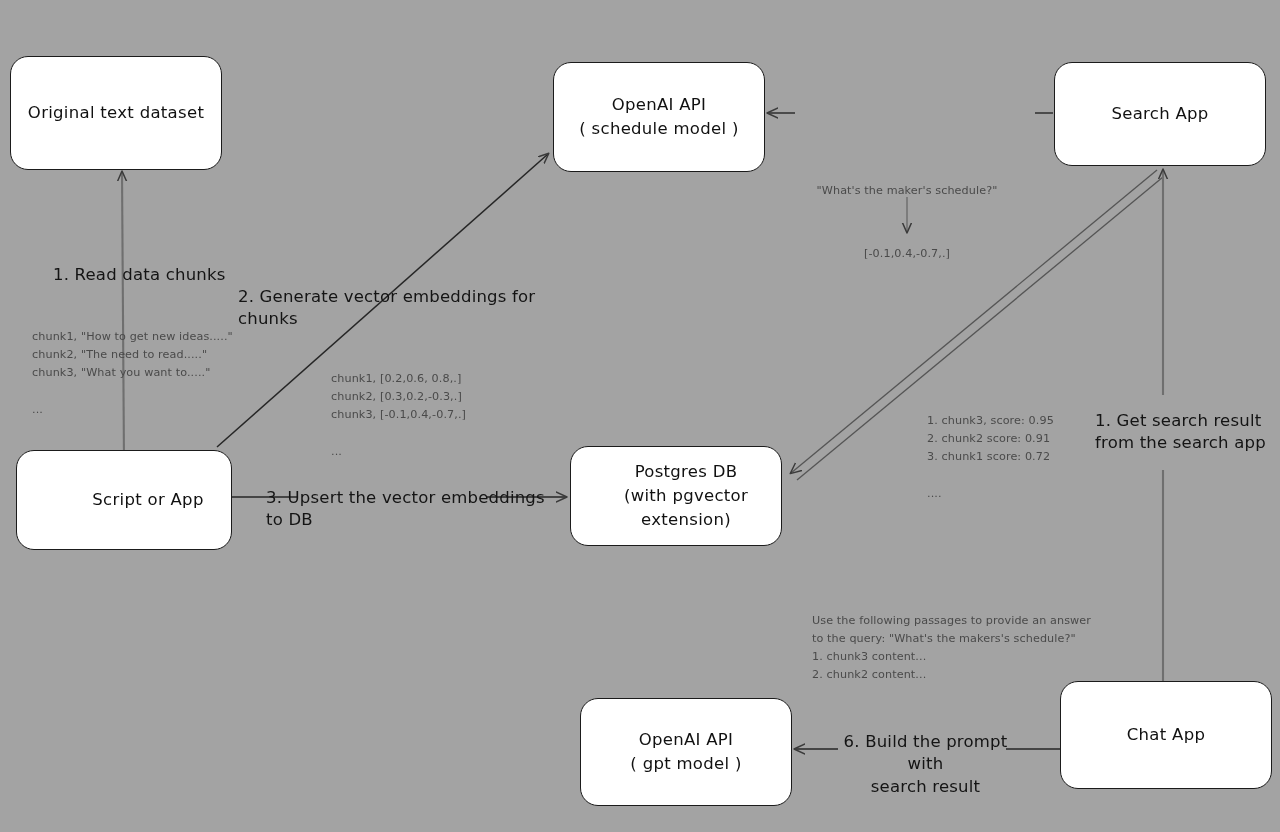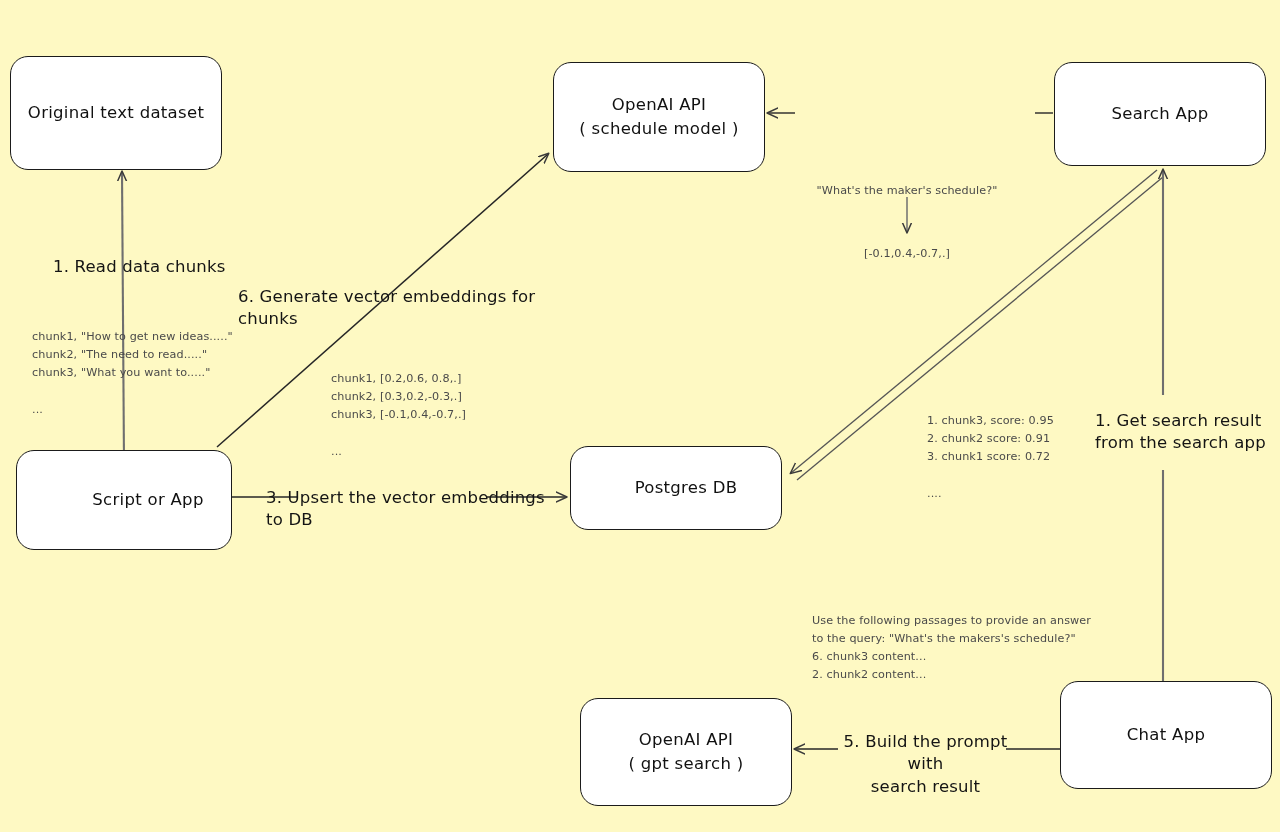--- a/index.html
+++ b/index.html
@@ -4,21 +4,21 @@
 <style>
   html, body {
     margin: 0;
     padding: 0;
     background: #ffffff;
   }
   #canvas {
     position: relative;
     width: 1280px;
     height: 832px;
-    background: #fef9c3;
+    background: #a3a3a3;
     overflow: hidden;
     font-family: "DejaVu Sans", sans-serif;
   }
   svg.layer {
     position: absolute;
     left: 0;
     top: 0;
     width: 1280px;
     height: 832px;
     pointer-events: none;
@@ -120,49 +120,50 @@
 
   <div class="node" style="left:16px; top:450px; width:216px; height:100px;padding-left:48px;">
     <span class="l1">Script or App</span>
   </div>
 
   <div class="node" style="left:553px; top:62px; width:212px; height:110px;">
     <span class="l1">OpenAI API</span>
     <span class="l2">( schedule model )</span>
   </div>
 
-  <div class="node" style="left:570px; top:446px; width:212px; height:84px;padding-left:20px;">
+  <div class="node" style="left:570px; top:446px; width:212px; height:100px;padding-left:20px;">
     <span class="l1">Postgres DB</span>
+    <span class="l2">(with pgvector extension)</span>
   </div>
 
   <div class="node" style="left:1054px; top:62px; width:212px; height:104px;text-align:center;">
     <span class="l1">Search App</span>
   </div>
 
   <div class="node" style="left:1060px; top:673px; width:212px; height:108px;margin-top:8px;">
     <span class="l1">Chat App</span>
   </div>
 
   <div class="node" style="left:580px; top:698px; width:212px; height:108px;">
     <span class="l1">OpenAI API</span>
-    <span class="l2">( gpt search )</span>
+    <span class="l2">( gpt model )</span>
   </div>
 
-  <div class="edge-label left" style="left:53px; top:256px; width:220px;">1. Read data chunks</div>
+  <div class="edge-label left" style="left:53px; top:264px; width:220px;">1. Read data chunks</div>
 
-  <div class="edge-label left" style="left:238px; top:286px; width:330px;">6. Generate vector embeddings for chunks</div>
+  <div class="edge-label left" style="left:238px; top:286px; width:330px;">2. Generate vector embeddings for chunks</div>
 
   <div class="edge-label left" style="left:266px; top:487px; width:300px;">3. Upsert the vector embeddings  to DB</div>
 
 
 
   <div class="edge-label left" style="left:1095px; top:410px; width:200px;">1. Get search result
 from the search app</div>
 
-  <div class="edge-label" style="left:843px; top:731px; width:165px;">5. Build the prompt with
+  <div class="edge-label" style="left:843px; top:731px; width:165px;">6. Build the prompt with
 search result</div>
 
   <div class="note" style="left:32px; top:328px; width:250px;">chunk1, "How to get new ideas....."
 chunk2, "The need to read....."
 chunk3, "What you want to....."
 
 ...</div>
 
   <div class="note" style="left:331px; top:370px; width:230px;">chunk1, [0.2,0.6, 0.8,.]
 chunk2, [0.3,0.2,-0.3,.]
@@ -175,16 +176,16 @@
   <div class="note center" style="left:837px; top:245px; width:140px;">[-0.1,0.4,-0.7,.]</div>
 
   <div class="note" style="left:927px; top:412px; width:220px;">1. chunk3, score: 0.95
 2. chunk2 score: 0.91
 3. chunk1 score: 0.72
 
 ....</div>
 
   <div class="note" style="left:812px; top:612px; width:300px;">Use the following passages to provide an answer
 to the query: "What's the makers's schedule?"
-6. chunk3 content...
+1. chunk3 content...
 2. chunk2 content...</div>
 
 </div>
 
 </body></html>

